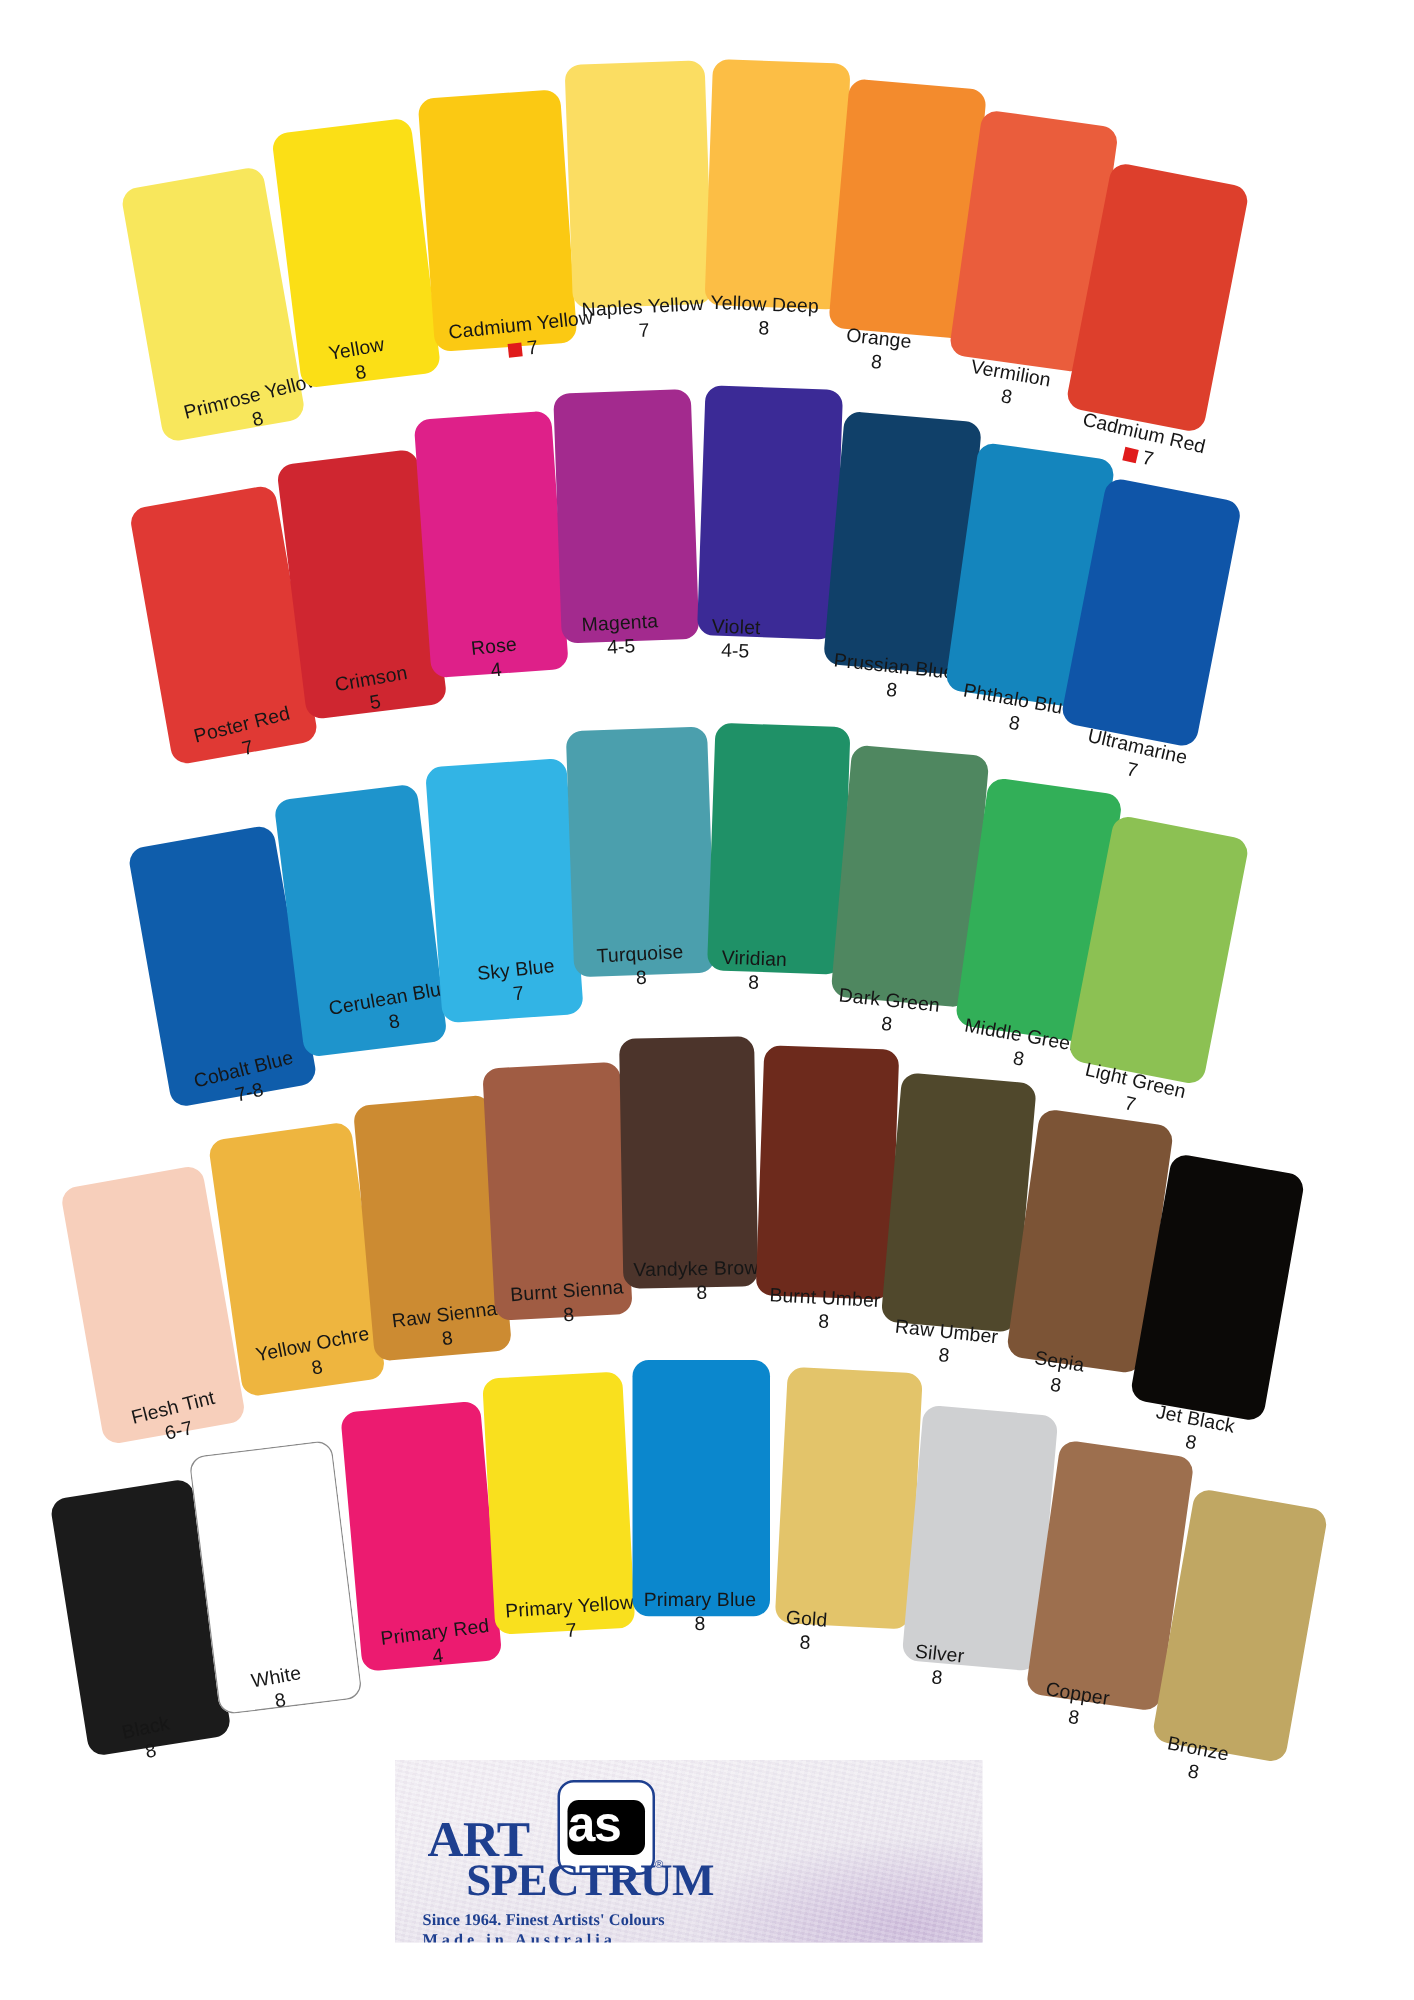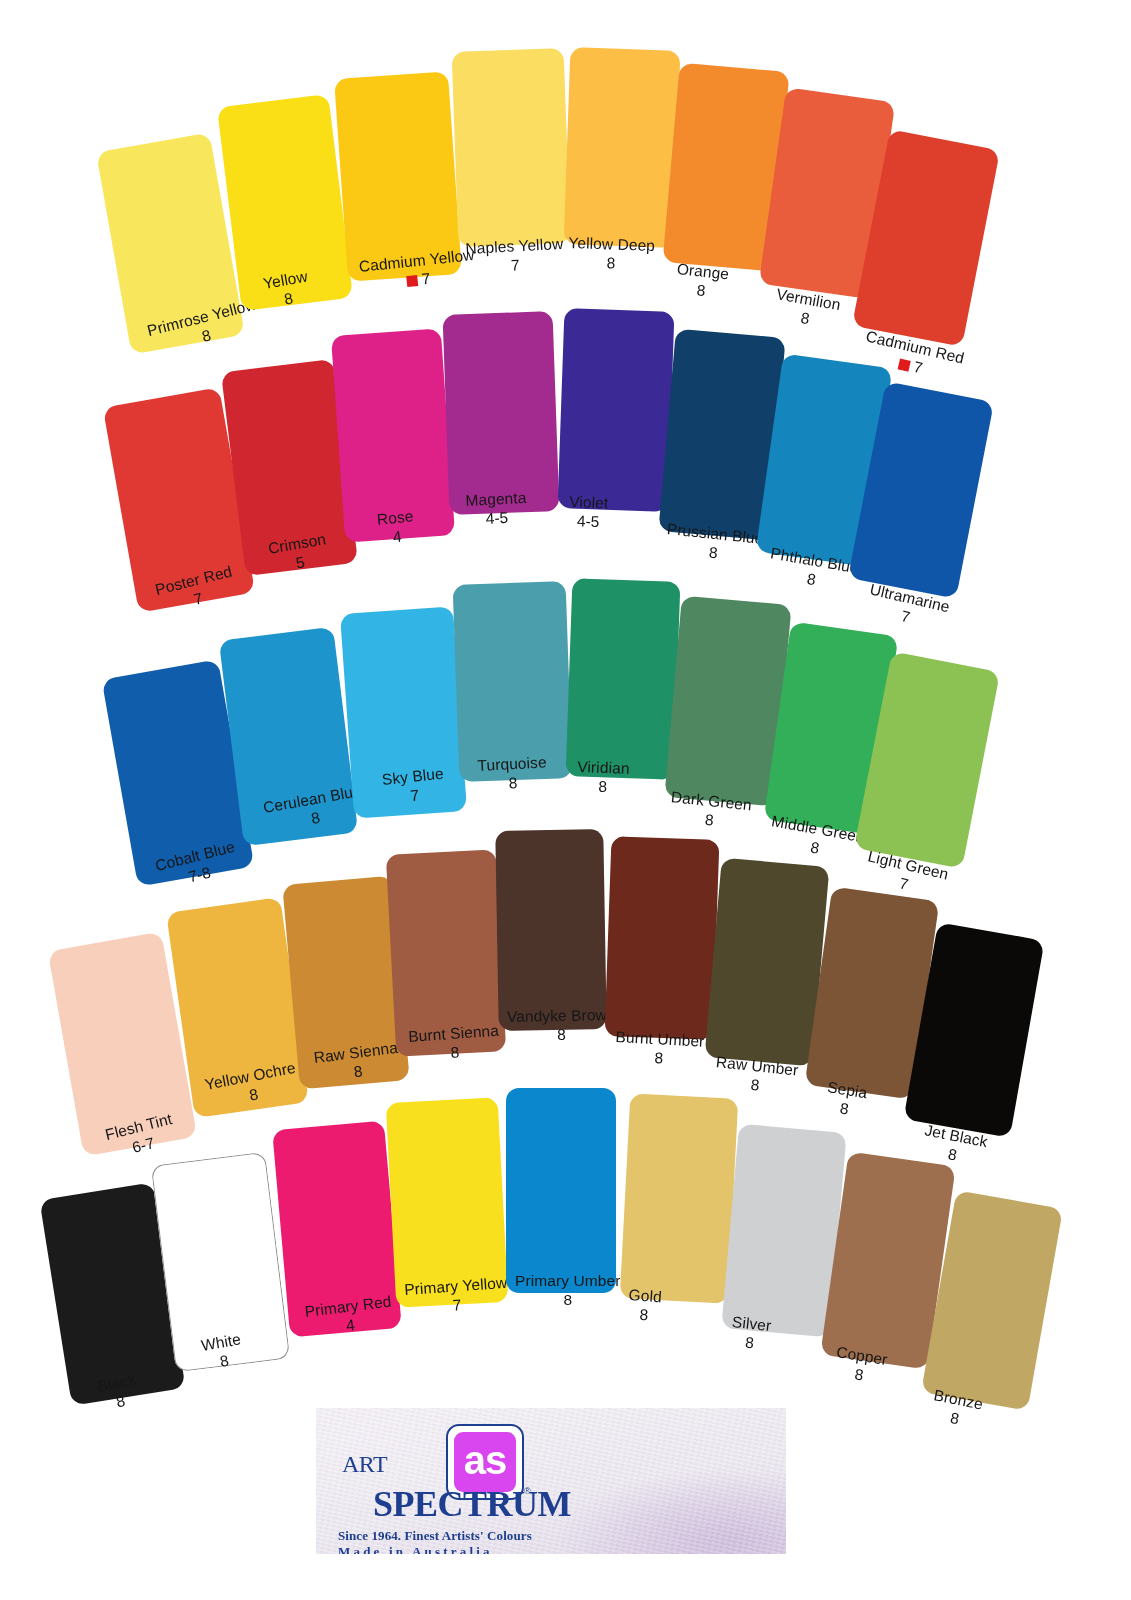--- a/index.html
+++ b/index.html
@@ -74,35 +74,35 @@
     font-family:"Liberation Serif","DejaVu Serif",serif;
   }
   .as-mark{
     position:absolute;left:116px;top:0px;
     width:74px;height:72px;
     border:2px solid #1e3f8f;border-radius:13px;
     background:#ffffff;
     display:flex;align-items:center;justify-content:center;
   }
   .as-mark .inner{
-    width:62px;height:60px;border-radius:9px;background:#d946ef;
-    display:flex;align-items:center;justify-content:center;
+    width:62px;height:44px;border-radius:9px;background:#000000;
+    display:flex;align-items:center;
   }
   .as-mark .inner span{
     font-family:"Liberation Sans","DejaVu Sans",sans-serif;
     font-weight:bold;font-size:40px;color:#ffffff;
     letter-spacing:-1px;line-height:1;transform:translateY(-2px);
   }
   .as-reg{
     position:absolute;left:194px;top:62px;font-size:9px;color:#1e3f8f;
     font-family:"Liberation Sans","DejaVu Sans",sans-serif;
   }
   .as-word1{
     position:absolute;left:12px;top:28px;
-    font-size:24px;font-weight:normal;letter-spacing:-.5px;line-height:1;
+    font-size:40px;font-weight:bold;letter-spacing:-.5px;line-height:1;
   }
   .as-word2{
     position:absolute;left:4px;top:62px;
     font-size:36px;font-weight:bold;letter-spacing:-.5px;line-height:1;margin-left:39px;
   }
   .as-tag1{
     position:absolute;left:8px;top:104px;
     font-size:13px;font-weight:bold;letter-spacing:.1px;
     font-family:"Liberation Serif","DejaVu Serif",serif;color:#1e3f8f;
   }
@@ -312,21 +312,21 @@
         <span class="nm">Primary Red</span>
         <span class="pr">4</span>
       </div>
       <div class="swatch" title="Primary Yellow" style="left: 391px; top: 1100px; width: 112px; height: 205px; background: rgb(249, 224, 30); transform: rotate(-3deg);"></div>
       <div class="caption" style="left: 405px; top: 1281px; transform: rotate(-4deg);">
         <span class="nm">Primary Yellow</span>
         <span class="pr">7</span>
       </div>
       <div class="swatch" title="Primary Blue" style="left: 506px; top: 1088px; width: 110px; height: 205px; background: rgb(11, 135, 205); transform: rotate(0deg);"></div>
       <div class="caption" style="left: 515px; top: 1272px; transform: rotate(0deg);">
-        <span class="nm">Primary Umber</span>
+        <span class="nm">Primary Blue</span>
         <span class="pr">8</span>
       </div>
       <div class="swatch" title="Gold" style="left: 625px; top: 1096px; width: 108px; height: 205px; background: rgb(227, 196, 106); transform: rotate(3deg);"></div>
       <div class="caption" style="left: 628px; top: 1286px; transform: rotate(4deg);">
         <span class="nm">Gold</span>
         <span class="pr">8</span>
       </div>
       <div class="swatch" title="Silver" style="left: 730px; top: 1128px; width: 108px; height: 205px; background: rgb(207, 208, 210); transform: rotate(5deg);"></div>
       <div class="caption" style="left: 731px; top: 1313px; transform: rotate(6deg);">
         <span class="nm">Silver</span>

